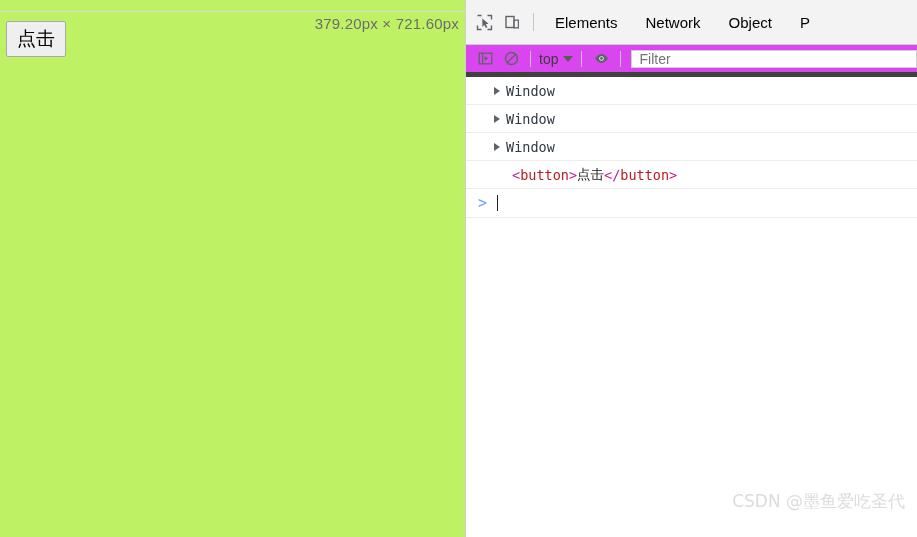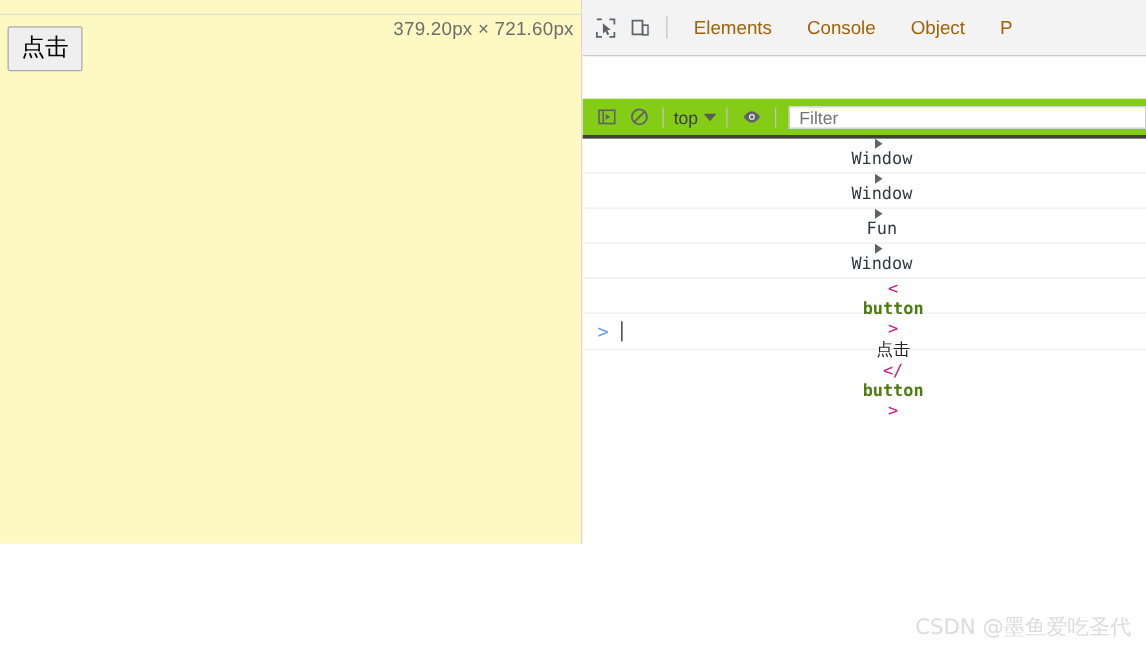--- a/index.html
+++ b/index.html
@@ -17,22 +17,22 @@
   #app {
     position: absolute;
     inset: 0;
     display: flex;
   }
 
   
   .page-pane {
     position: relative;
     width: 466px;
-    height: 435px;
-    background: #fef9c3;
+    height: 537px;
+    background: #bef264;
     border-right: 1px solid #cfcfcf;
     box-sizing: border-box;
     overflow: hidden;
   }
   .viewport-topline {
     position: absolute;
     left: 0;
     top: 11px;
     width: 100%;
     height: 1px;
@@ -107,21 +107,21 @@
     display: flex;
     align-items: stretch;
     height: 100%;
     overflow: hidden;
   }
   .dt-tab {
     display: flex;
     align-items: center;
     padding: 0 14px;
     font-size: 15px;
-    color: #a16207;
+    color: #000000;
     white-space: nowrap;
     position: relative;
     cursor: default;
   }
   .dt-tab.active {
     color: #222222;
   }
   .dt-tab.active::after {
     content: "";
     position: absolute;
@@ -129,27 +129,26 @@
     right: 8px;
     bottom: 0;
     height: 3px;
     background: #1a73e8;
   }
 
   
   .dt-consolebar {
     height: 32px;
     min-height: 32px;
-    background: #84cc16;
-    border-bottom: 3px solid #404040;
+    background: #d946ef;
+    border-bottom: 5px solid #404040;
     display: flex;
     align-items: center;
     padding-left: 6px;
     box-sizing: border-box;
-    margin-top: 34px;
   }
   .cb-icon {
     width: 26px;
     height: 24px;
     display: flex;
     align-items: center;
     justify-content: center;
     cursor: default;
     flex: 0 0 auto;
   }
@@ -202,36 +201,35 @@
   .log-row {
     height: 28px;
     box-sizing: border-box;
     border-bottom: 1px solid #ededed;
     display: flex;
     align-items: center;
     padding-left: 28px;
     font-family: "DejaVu Sans Mono", monospace;
     font-size: 13.5px;
     color: #303942;
-    flex-direction: column;
   }
   .disc {
     width: 0; height: 0;
     border-top: 4.5px solid transparent;
     border-bottom: 4.5px solid transparent;
     border-left: 6px solid #5f6368;
     margin-right: 6px;
     flex: 0 0 auto;
     cursor: default;
   }
   .log-row.element {
     padding-left: 46px;
   }
   .tag-bracket { color: #c41a8a; }
-  .tag-name { color: #4d7c0f; font-weight: bold; }
+  .tag-name { color: #b91c1c; }
   .tag-text {
     color: #222222;
     font-family: "DejaVu Sans", sans-serif;
     font-size: 13.5px;
   }
 
   .prompt-row {
     height: 28px;
     display: flex;
     align-items: center;
@@ -286,21 +284,21 @@
       <div class="dt-iconbtn">
         <svg width="17" height="17" viewBox="0 0 17 17" aria-hidden="true">
           <rect x="2" y="2.5" width="8" height="11" fill="none" stroke="#5f6368" stroke-width="1.4"></rect>
           <rect x="9.5" y="5.5" width="5.5" height="9" fill="#5f6368"></rect>
           <rect x="10.8" y="6.8" width="3" height="6.4" fill="#f3f3f3"></rect>
         </svg>
       </div>
       <div class="dt-sep"></div>
       <div class="dt-tabs">
         <div class="dt-tab">Elements</div>
-        <div class="dt-tab">Console</div>
+        <div class="dt-tab">Network</div>
         <div class="dt-tab">Object</div>
         <div class="dt-tab">P</div>
       </div>
     </div>
 
     <div class="dt-consolebar">
       <div class="cb-icon">
         <svg width="15" height="15" viewBox="0 0 15 15" aria-hidden="true">
           <rect x="1.2" y="2.2" width="12.6" height="10.6" fill="none" stroke="#5f6368" stroke-width="1.3"></rect>
           <line x1="4.6" y1="2.2" x2="4.6" y2="12.8" stroke="#5f6368" stroke-width="1.3"></line>
@@ -332,24 +330,20 @@
 
     <div class="dt-console">
 
       <div class="log-row">
         <span class="disc"></span>
         <span>Window</span>
       </div>
       <div class="log-row">
         <span class="disc"></span>
         <span>Window</span>
-      </div>
-      <div class="log-row">
-        <span class="disc"></span>
-        <span>Fun</span>
       </div>
       <div class="log-row">
         <span class="disc"></span>
         <span>Window</span>
       </div>
 
       <div class="log-row element">
         <span class="tag-bracket">&lt;</span>
           <span class="tag-name">button</span>
           <span class="tag-bracket">&gt;</span>

